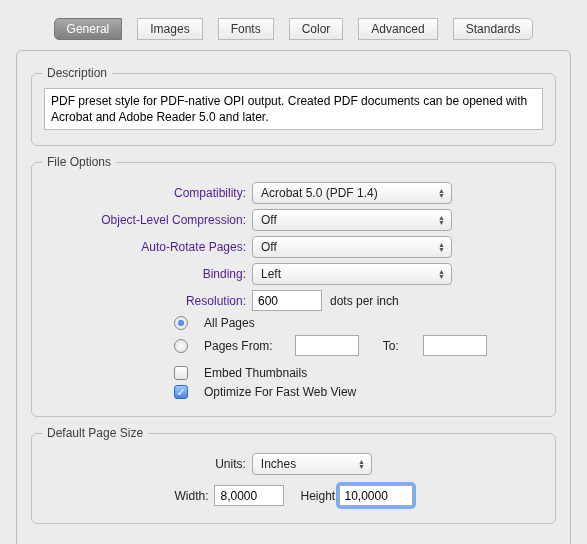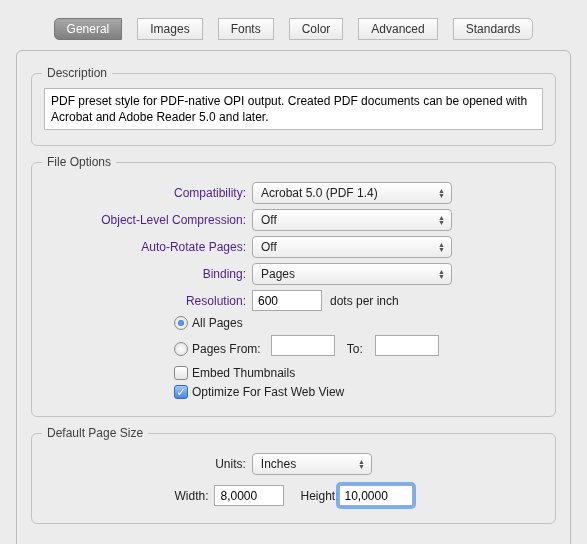--- a/index.html
+++ b/index.html
@@ -103,22 +103,22 @@
 .text-input {
   border: 1px solid #aaa;
   background: #fff;
   height: 21px;
   padding: 2px 5px;
   font-size: 12px;
   font-family: inherit;
 }
 .radio, .check {
   display: flex;
-  align-items: flex-end;
-  gap: 4px;
+  align-items: center;
+  gap: 16px;
 }
 .radio-dot {
   width: 14px; height: 14px; border-radius: 50%;
   border: 1px solid #888;
   background: radial-gradient(#fff, #dcdcdc);
   display: inline-flex; align-items: center; justify-content: center;
 }
 .radio-dot.checked::after {
   content: ""; width: 6px; height: 6px; border-radius: 50%;
   background: radial-gradient(#6aa7ff,#2a6be0);
@@ -193,21 +193,21 @@
         <span class="arrows">
             <span>▲</span>
             <span>▼</span>
           </span>
       </div>
     </div>
 
     <div class="row">
       <div class="row-label">Binding:</div>
       <div class="select" style="width:200px">
-        <span>Pages</span>
+        <span>Left</span>
         <span class="arrows">
             <span>▲</span>
             <span>▼</span>
           </span>
       </div>
     </div>
 
     <div class="row">
       <div class="row-label">Resolution:</div>
       <input class="text-input" style="width: 70px;" value="600">

